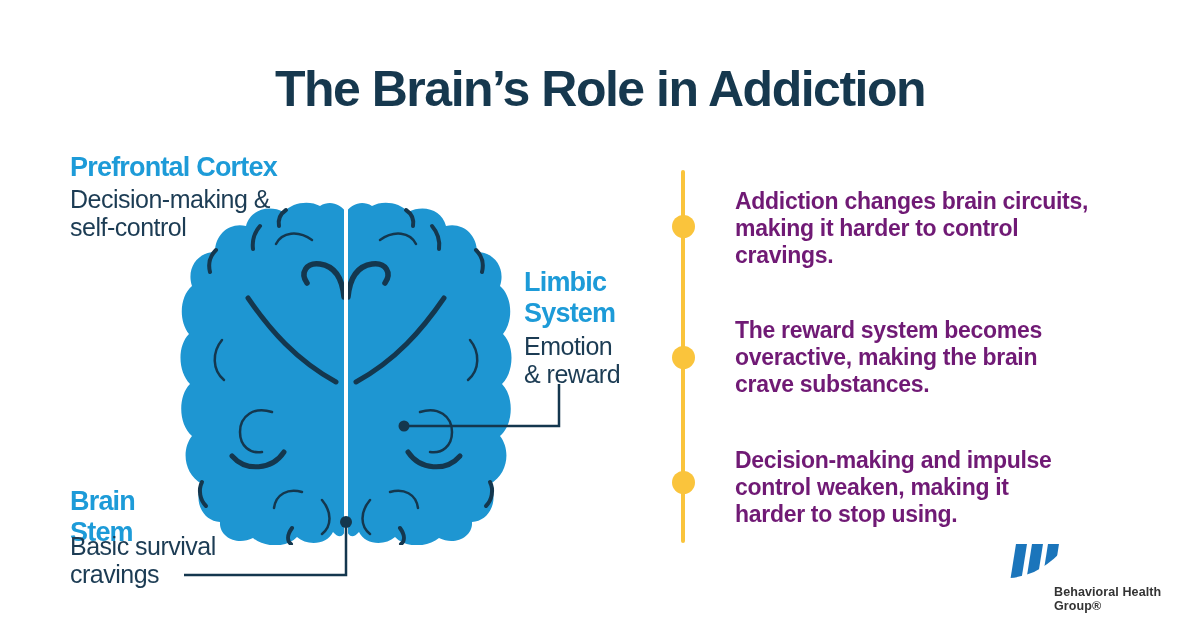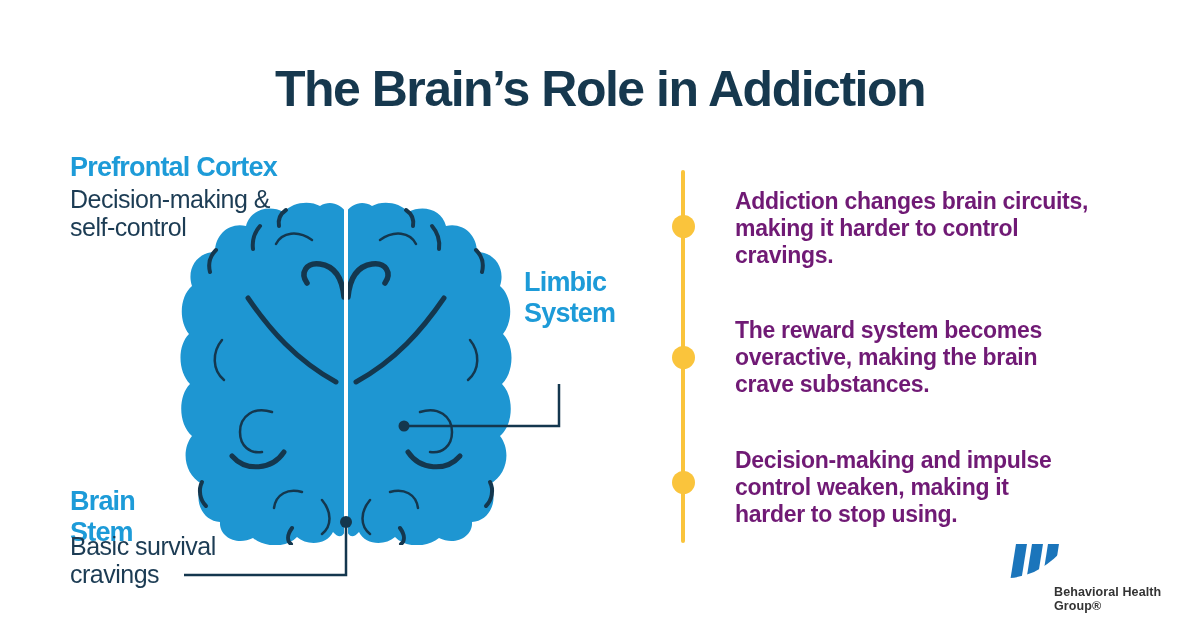--- a/index.html
+++ b/index.html
@@ -52,20 +52,22 @@
 <div id="canvas">
 
   <div class="abs title">The Brain’s Role in Addiction</div>
 
   <div class="abs region-name prefrontal-name">Prefrontal Cortex</div>
   <div class="abs region-desc prefrontal-desc pre">Decision-making &amp;
 self-control</div>
 
   <div class="abs region-name limbic-name pre">Limbic
 System</div>
+  <div class="abs region-desc limbic-desc pre">Emotion
+&amp; reward</div>
 
   <div class="abs region-name brainstem-name pre">Brain
 Stem</div>
   <div class="abs region-desc brainstem-desc pre">Basic survival
 cravings</div>
 
   <svg class="abs brain-svg" width="340" height="345" viewBox="0 0 340 345">
     <defs>
       <g id="hemi">
 

